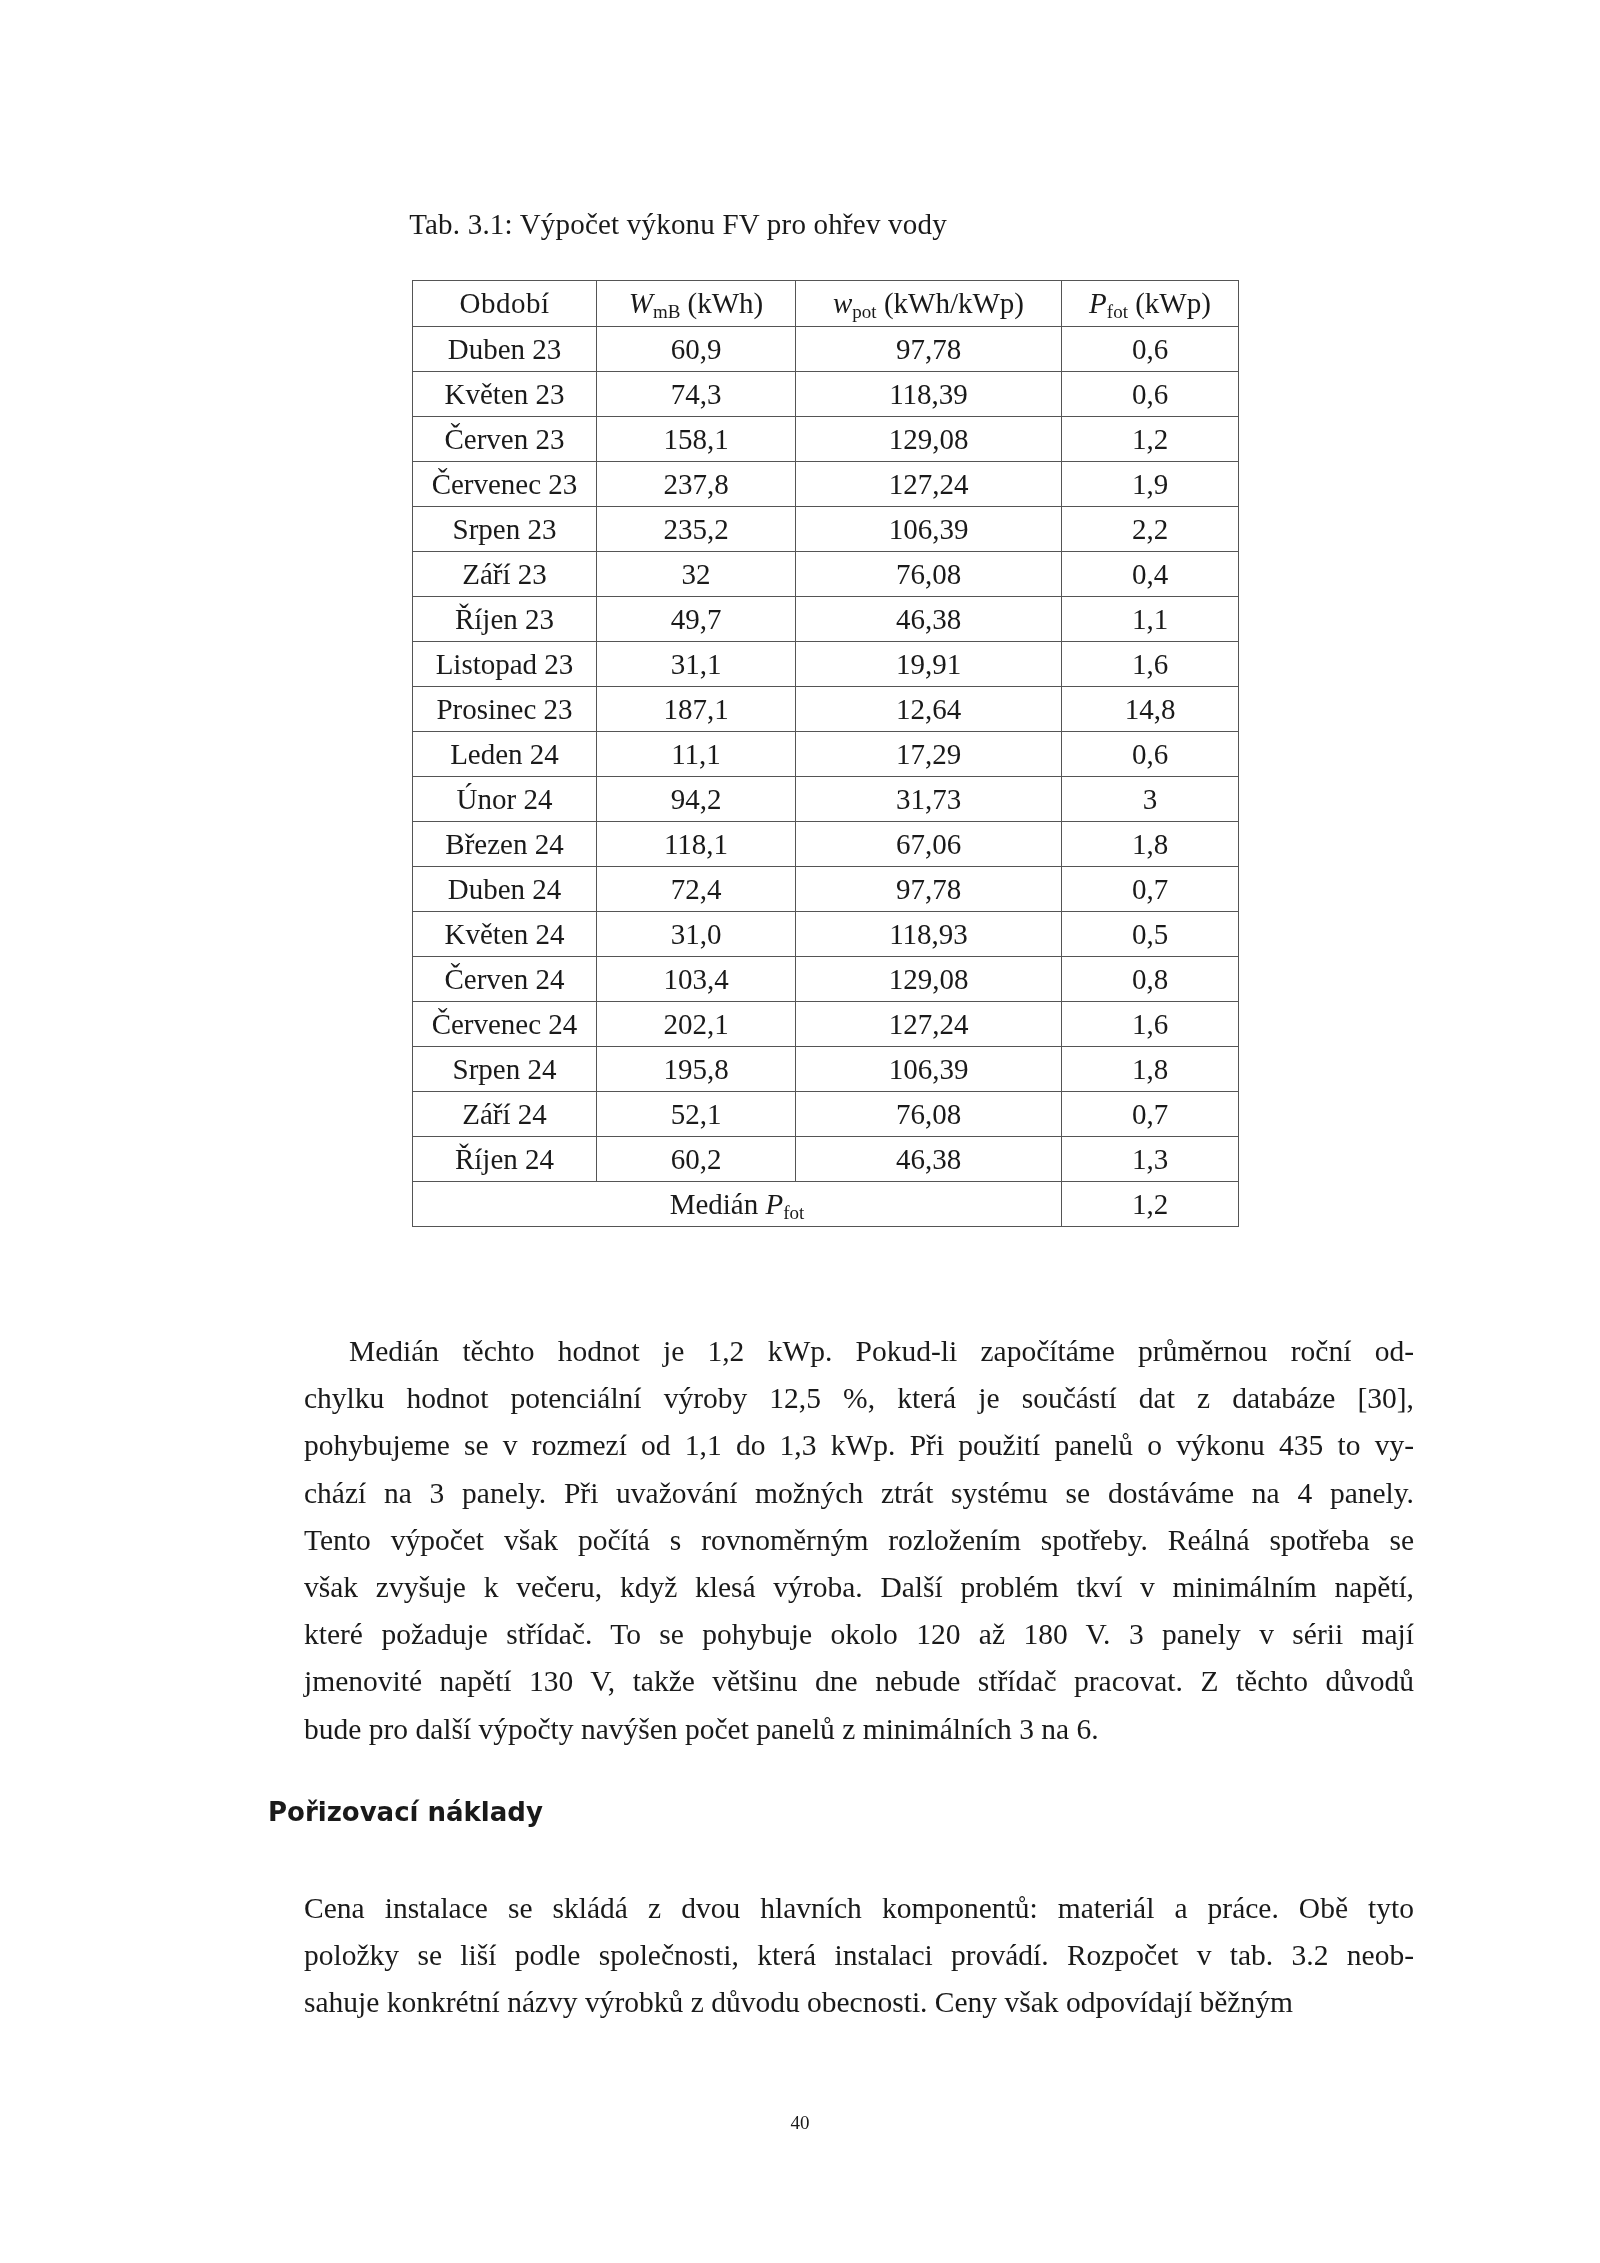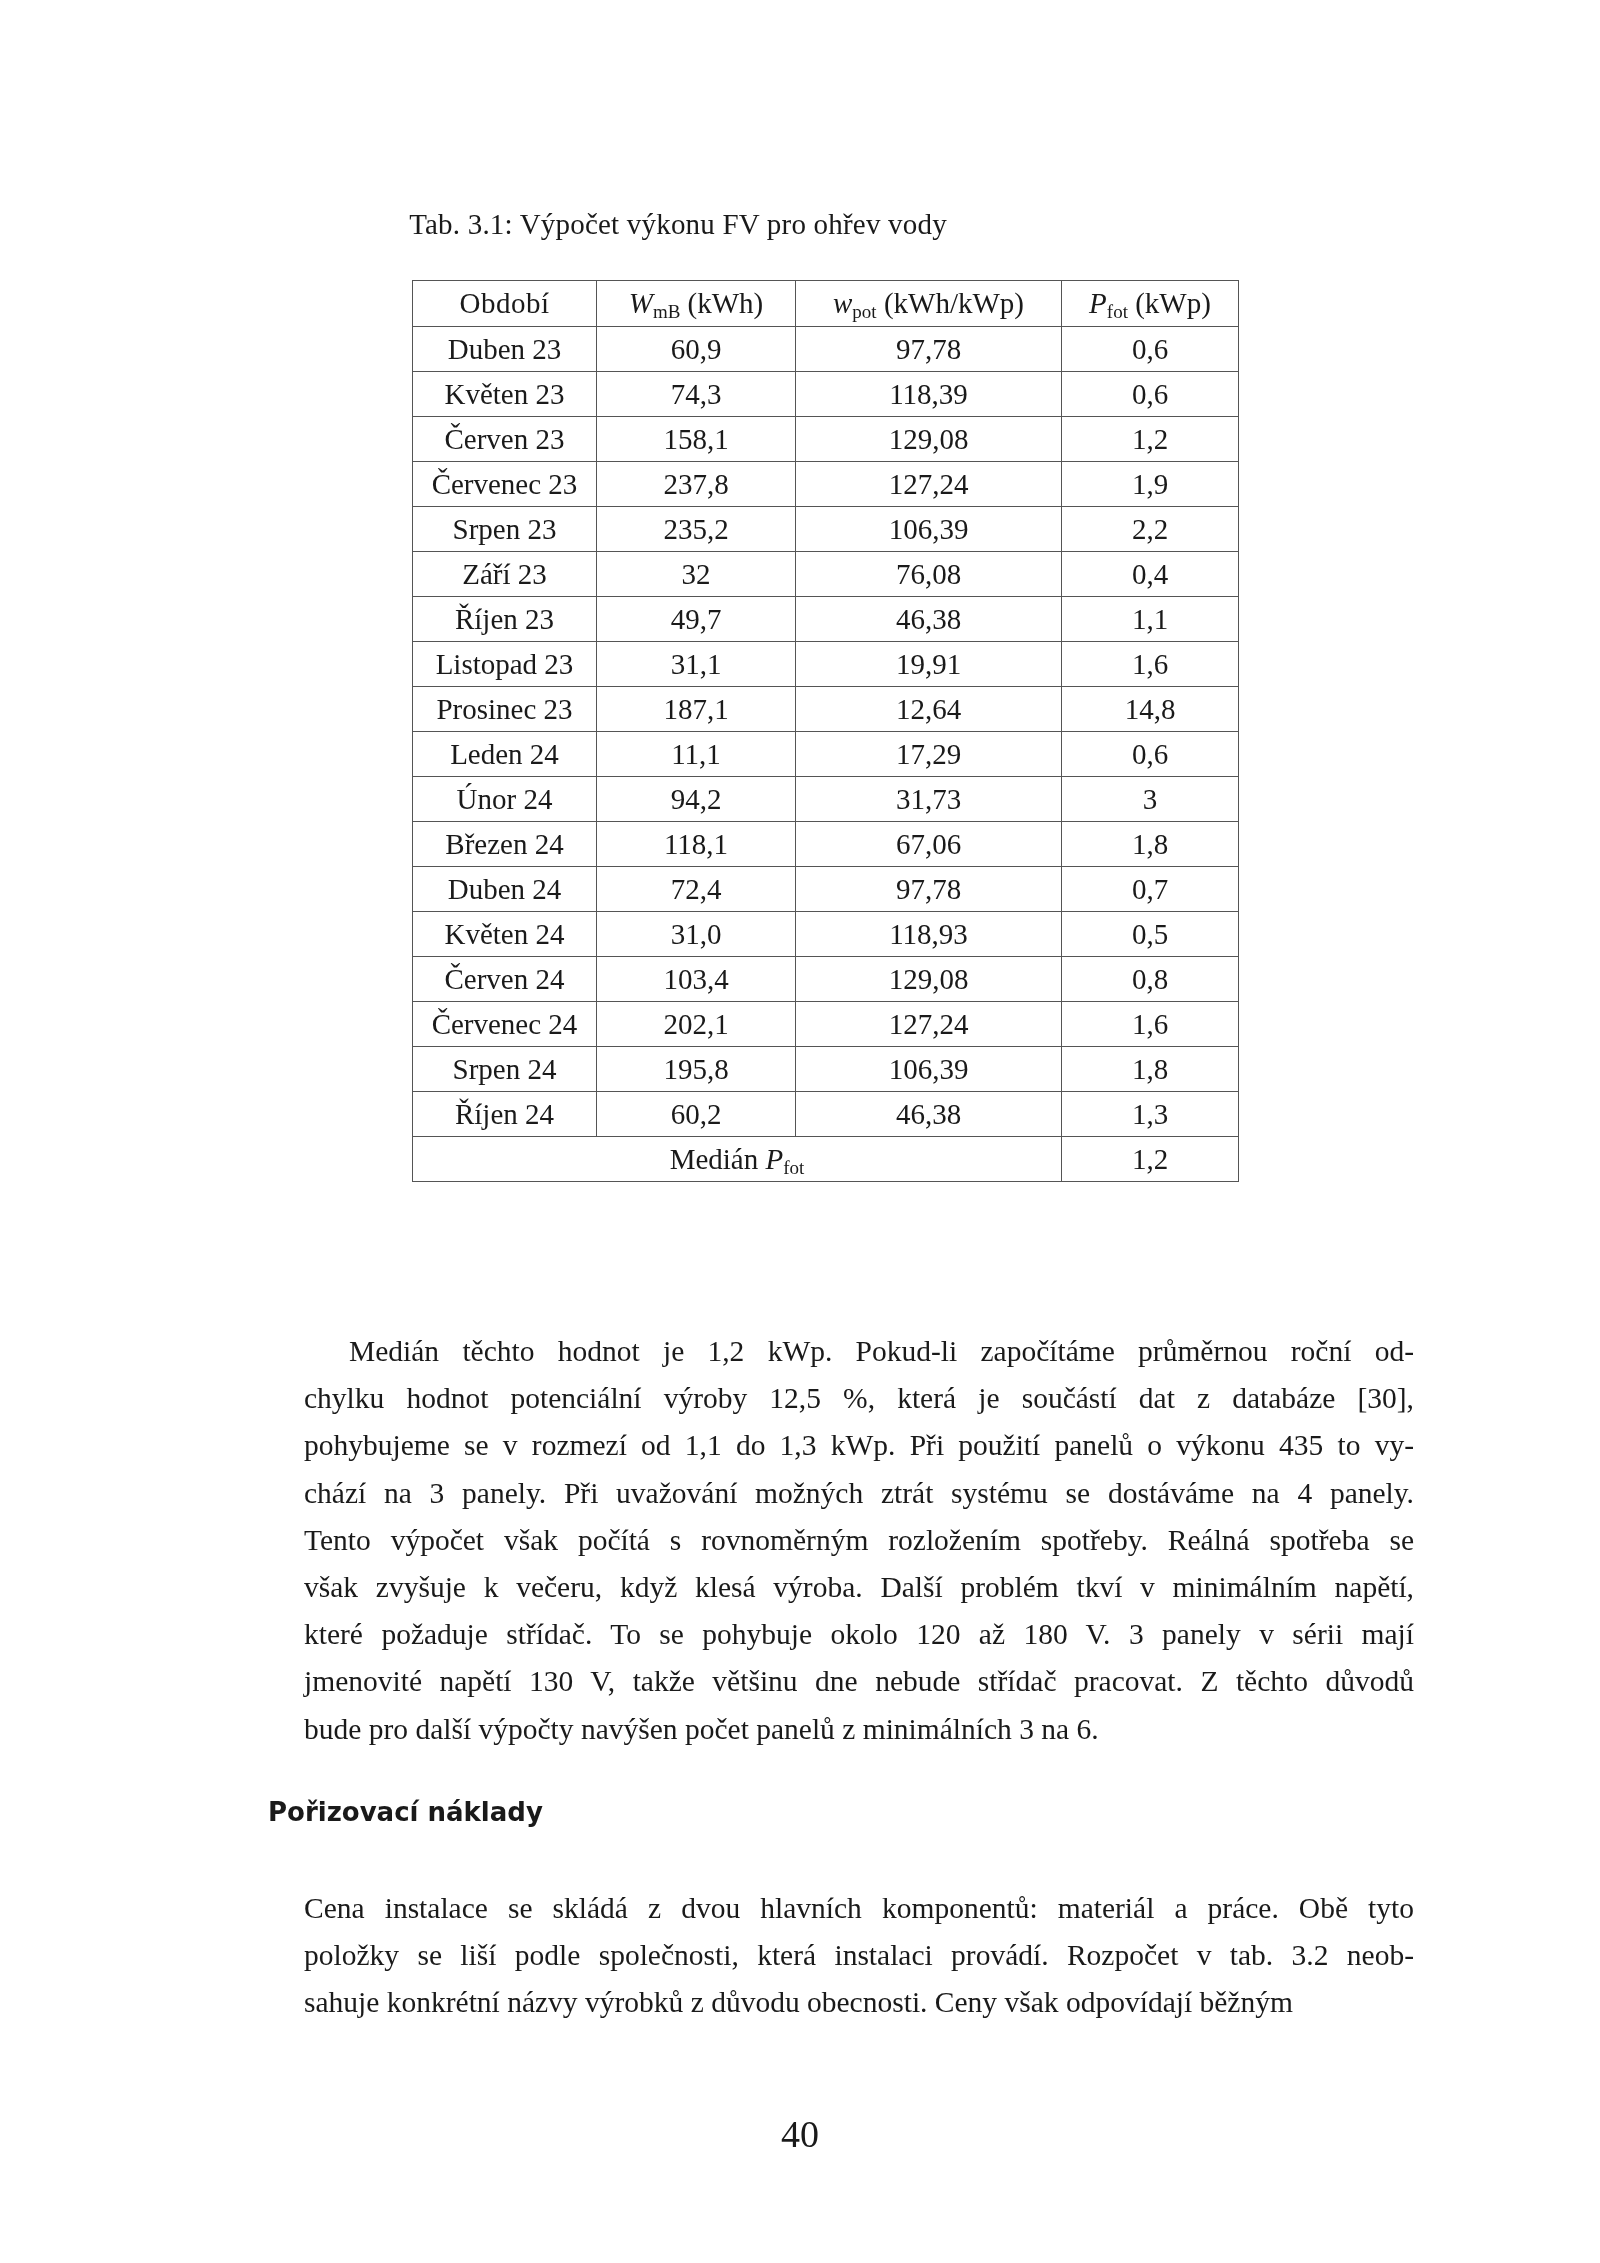--- a/index.html
+++ b/index.html
@@ -18,21 +18,21 @@
   sub { font-size:19px; vertical-align:-5px; line-height:0; }
   .body { position:absolute; left:268px; width:1146px; font-size:29.5px; line-height:47.2px;
           text-align:justify; }
   .p1 { top:1328px; }
   .p2 { top:1885px; }
   .line { display:block; text-align:justify; text-align-last:justify; white-space:nowrap;margin-left:36px; }
   .line.last { text-align-last:left; }
   .indent { padding-left:45px; }
   .heading { position:absolute; left:268px; top:1797px; font-family:"DejaVu Sans","Liberation Sans",sans-serif;
              font-weight:bold; font-size:26px; }
-  .pagenum { position:absolute; top:2112px; left:0; width:1600px; text-align:center; font-size:38px; }
+  .pagenum { position:absolute; top:2112px; left:0; width:1600px; text-align:center; font-size:19px; }
 </style>
 </head>
 <body>
 
 <div class="caption">Tab. 3.1: Výpočet výkonu FV pro ohřev vody</div>
 
 <table class="data">
   <thead>
     <tr>
       <th class="c1 bold">Období</th>
@@ -138,20 +138,26 @@
         <td>127,24</td>
         <td>1,6</td>
       </tr>
       <tr>
         <td>Srpen 24</td>
         <td>195,8</td>
         <td>106,39</td>
         <td>1,8</td>
       </tr>
       <tr>
+        <td>Září 24</td>
+        <td>52,1</td>
+        <td>76,08</td>
+        <td>0,7</td>
+      </tr>
+      <tr>
         <td>Říjen 24</td>
         <td>60,2</td>
         <td>46,38</td>
         <td>1,3</td>
       </tr>
     </tbody>
   <tfoot>
     <tr>
       <td colspan="3"><span>Medián </span><span class="it">P</span><sub>fot</sub></td>
       <td>1,2</td>

